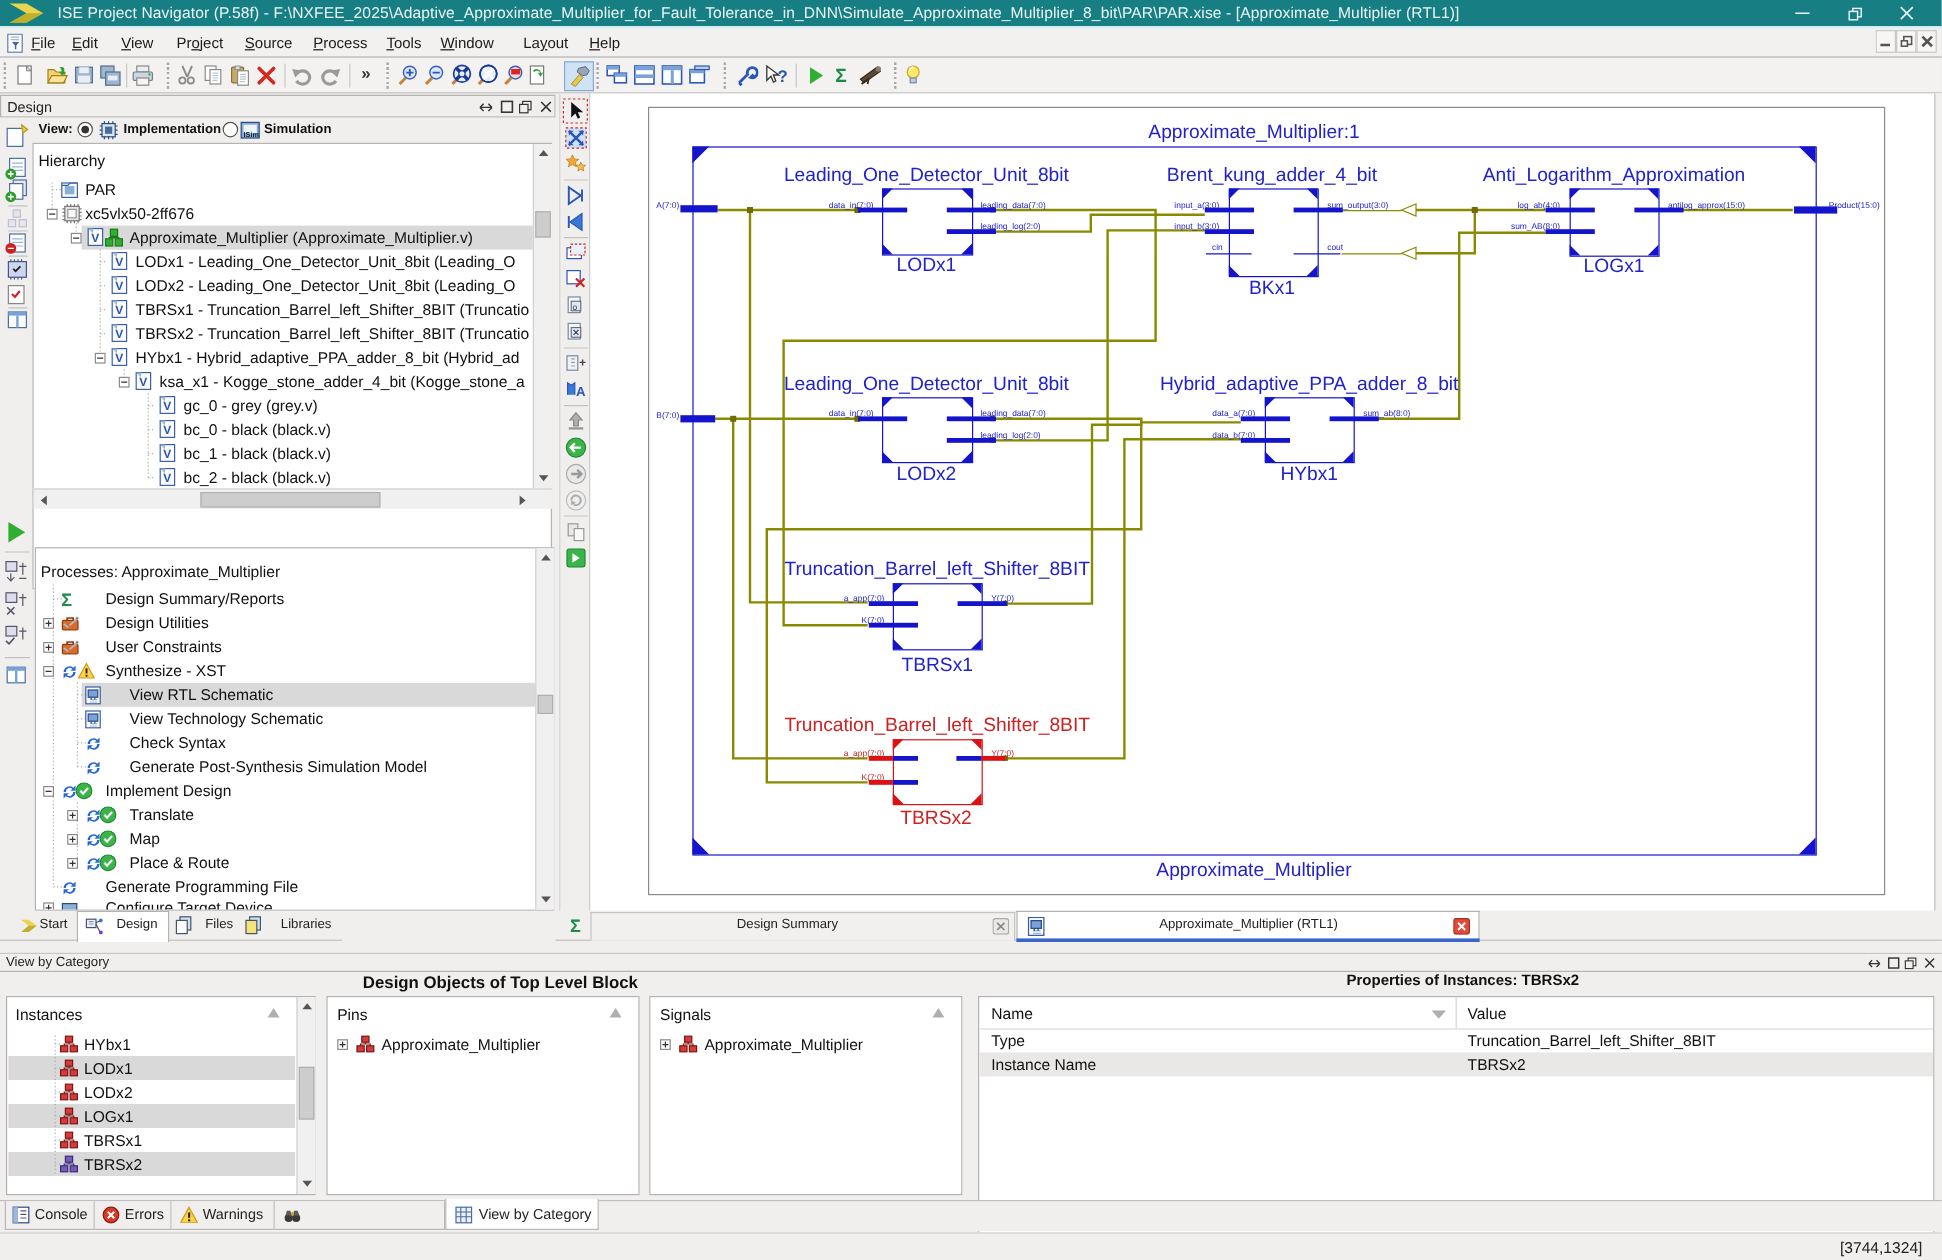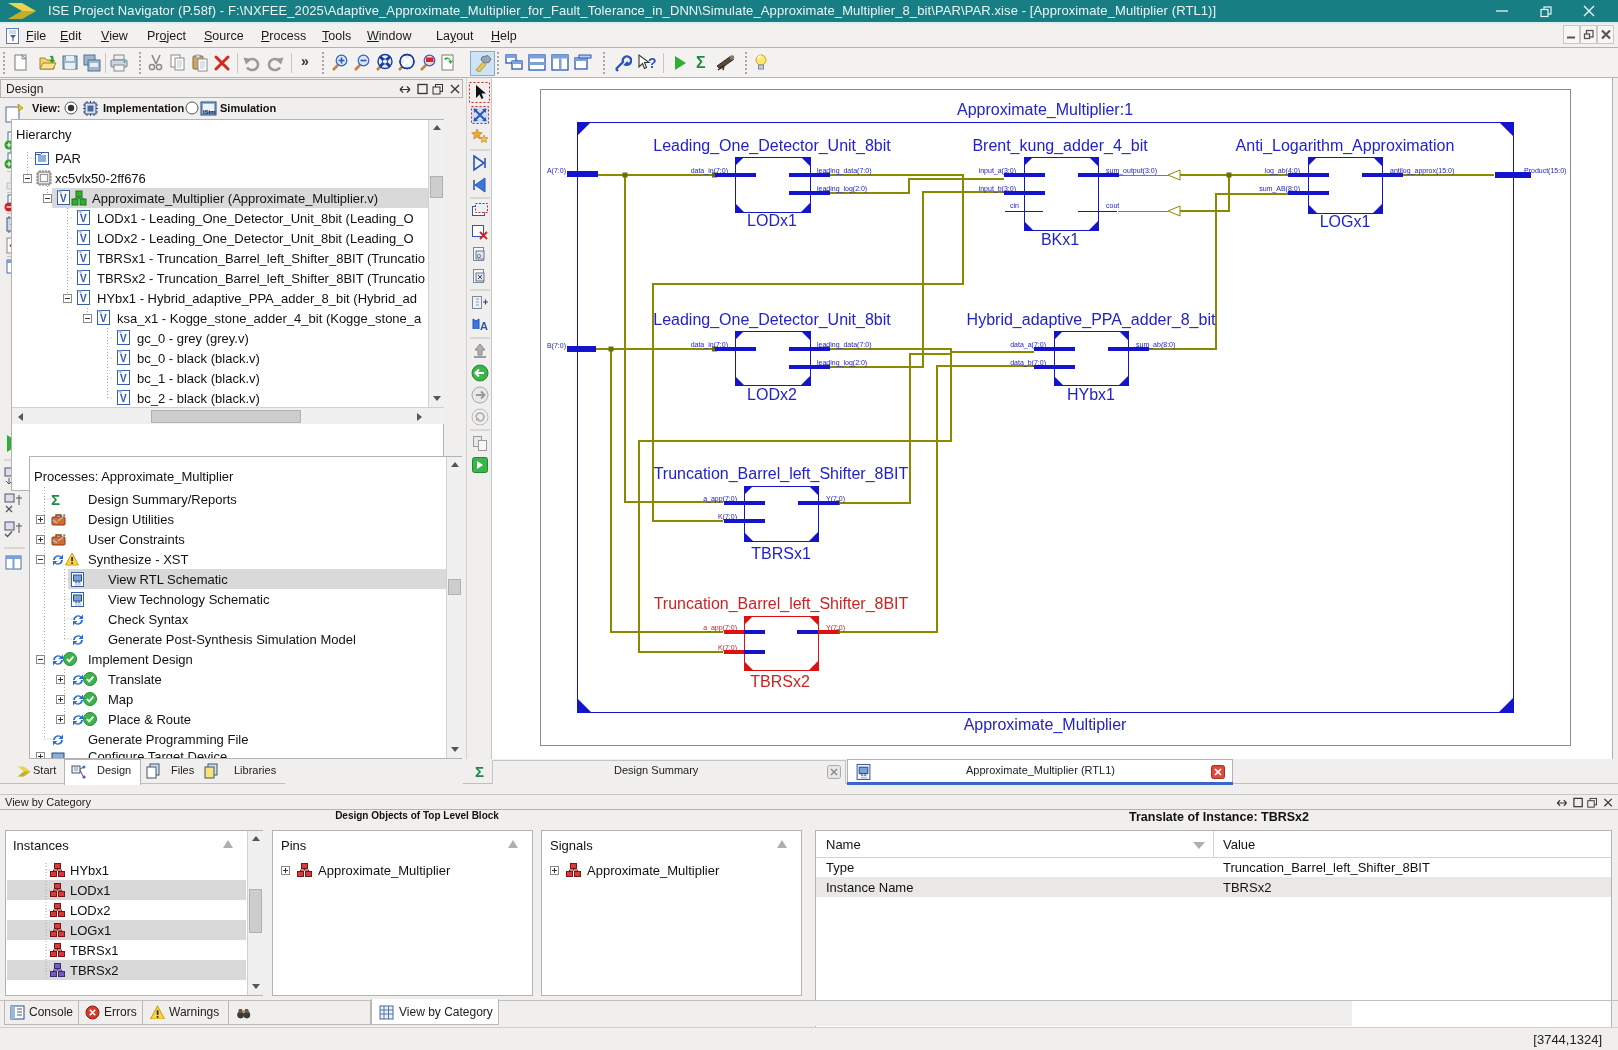--- a/index.html
+++ b/index.html
@@ -347,21 +347,21 @@
         <circle cx="7" cy="7" r="6" fill="#fff" stroke="#555"></circle>
       </svg>
     <svg class="abs" style="left:171px;top:2px;" width="17" height="17" viewBox="0 0 17 17">
         <rect x="1" y="2" width="15" height="13" fill="#8ab0d8" stroke="#2a4a7a"></rect>
         <rect x="3" y="4" width="11" height="7" fill="#eef4fa"></rect>
         <text x="3" y="14" font-size="6" fill="#123">ISim</text>
       </svg>
     <span style="position:absolute;left:191px;top:4px;">Simulation</span>
   </div>
 
-  <div class="abs white" style="left:11px;top:41px;width:433px;height:372px;text-decoration:underline;" id="hierbox">
+  <div class="abs white" style="left:27px;top:41px;width:433px;height:372px;text-decoration:underline;" id="hierbox">
   <svg width="431" height="304" style="position:absolute;left:0;top:0;" font-size="13px" fill="#111">
     <rect x="40" y="68" width="376" height="20" fill="#d9d9d9"></rect>
     <g stroke="#aaa" stroke-dasharray="1,2" fill="none">
       <path d="M15.5 32 v26 M15.5 38 h8 M15.5 58 h4"></path>
       <path d="M35.5 63 v15 M35.5 78 h6"></path>
       <path d="M55.5 88 v90 M55.5 98 h6 M55.5 118 h6 M55.5 138 h6 M55.5 158 h6 M55.5 178 h2"></path>
       <path d="M75.5 188 v10 M75.5 198 h2"></path>
       <path d="M95.5 208 v70 M95.5 218 h6 M95.5 238 h6 M95.5 258 h6 M95.5 278 h6"></path>
     </g>
     <text x="4" y="18.5">Hierarchy</text>
@@ -827,22 +827,22 @@
   <span style="position:absolute;left:5px;top:1px;">View by Category</span>
   <svg class="abs" style="left:1554px;top:2px;" width="62" height="12" viewBox="0 0 62 13">
     <path d="M1 6.5 h10 M1 6.5 l3 -3 M1 6.5 l3 3 M11 6.5 l-3 -3 M11 6.5 l-3 3" stroke="#333" stroke-width="1.2" fill="none"></path>
     <rect x="19" y="1.5" width="9" height="9" fill="none" stroke="#333" stroke-width="1.3"></rect>
     <rect x="36.5" y="1.5" width="7" height="7" fill="none" stroke="#333"></rect>
       <rect x="34" y="4" width="7" height="7" fill="#f0efee" stroke="#333"></rect>
     <path d="M52 2 l8 8 M60 2 l-8 8" stroke="#333" stroke-width="1.3"></path>
   </svg>
 </div>
 <div class="abs" id="bottompanel" style="left:0;top:810px;width:1618px;height:190px;background:#f0efee;">
-  <div class="abs" style="left:0;top:0px;width:810px;text-align:center;font-size:10px;font-weight:bold;color:#111;padding-left:34px;"><span style="position:relative;left:-5px;">Design Objects of Top Level Block</span></div>
-  <div class="abs" style="left:810px;top:0px;width:808px;text-align:center;font-size:12.5px;font-weight:bold;color:#111;"><span style="position:relative;left:5px;">Translate of Instance: TBRSx2</span></div>
+  <div class="abs" style="left:0;top:0px;width:810px;text-align:center;font-size:14px;font-weight:bold;color:#111;padding-left:34px;"><span style="position:relative;left:-5px;">Design Objects of Top Level Block</span></div>
+  <div class="abs" style="left:810px;top:0px;width:808px;text-align:center;font-size:12.5px;font-weight:bold;color:#111;"><span style="position:relative;left:5px;">Properties of Instances: TBRSx2</span></div>
 
   <div class="abs white" style="left:5px;top:20px;width:258px;height:166px;">
     <svg width="240" height="164" style="position:absolute;left:0;top:0;" font-size="13px" fill="#111">
       <text x="7" y="19">Instances</text>
       <path d="M222,9 l5,8 h-10 Z" fill="#b0afae"></path>
       <rect x="1" y="49" width="240" height="20" fill="#d9d9d9"></rect>
       <rect x="1" y="89" width="240" height="20" fill="#d9d9d9"></rect>
       <rect x="1" y="129" width="240" height="20" fill="#d9d9d9"></rect>
       <g stroke="#aaa" stroke-dasharray="1,2" fill="none">
           <path d="M40 32 v115 M40 39 h6 M40 59 h6 M40 79 h6 M40 99 h6 M40 119 h6 M40 139 h6"></path>
@@ -904,21 +904,21 @@
       <text x="10" y="18">Name</text>
         <text x="407" y="18">Value</text>
       <path d="M377,11 l6,7 6,-7 Z" fill="#b0afae"></path>
       <text x="10" y="41">Type</text>
         <text x="407" y="41">Truncation_Barrel_left_Shifter_8BIT</text>
       <text x="10" y="61">Instance Name</text>
         <text x="407" y="61">TBRSx2</text>
     </svg>
   </div>
 </div>
-<div class="abs" id="bottomtabs" style="left:0;top:1000px;width:1352px;height:26px;background:#f0efee;font-size:12px;color:#222;">
+<div class="abs" id="bottomtabs" style="left:0;top:1000px;width:1618px;height:26px;background:#f0efee;font-size:12px;color:#222;">
   <div class="abs" style="left:0;top:0;width:1618px;height:1px;background:#c0bfbe;"></div>
   <div class="abs" style="left:4px;top:1px;width:75px;height:24px;background:#f0efee;border:1px solid #b9b8b7;border-top:none;"></div>
   <svg class="abs" style="left:10px;top:5px;" width="15" height="15" viewBox="0 0 15 15">
       <rect x="1" y="1" width="13" height="13" fill="#fff" stroke="#2a4a8a"></rect>
       <rect x="1" y="1" width="4" height="13" fill="#9db7d8"></rect>
       <path d="M7 4 h5 M7 7 h5 M7 10 h5" stroke="#556"></path>
     </svg>
   <span class="abs" style="left:29px;top:5px;">Console</span>
   <div class="abs" style="left:79px;top:1px;width:64px;height:24px;background:#f0efee;border:1px solid #b9b8b7;border-top:none;border-left:none;"></div>
   <svg class="abs" style="left:85px;top:5px;" width="15" height="15">

